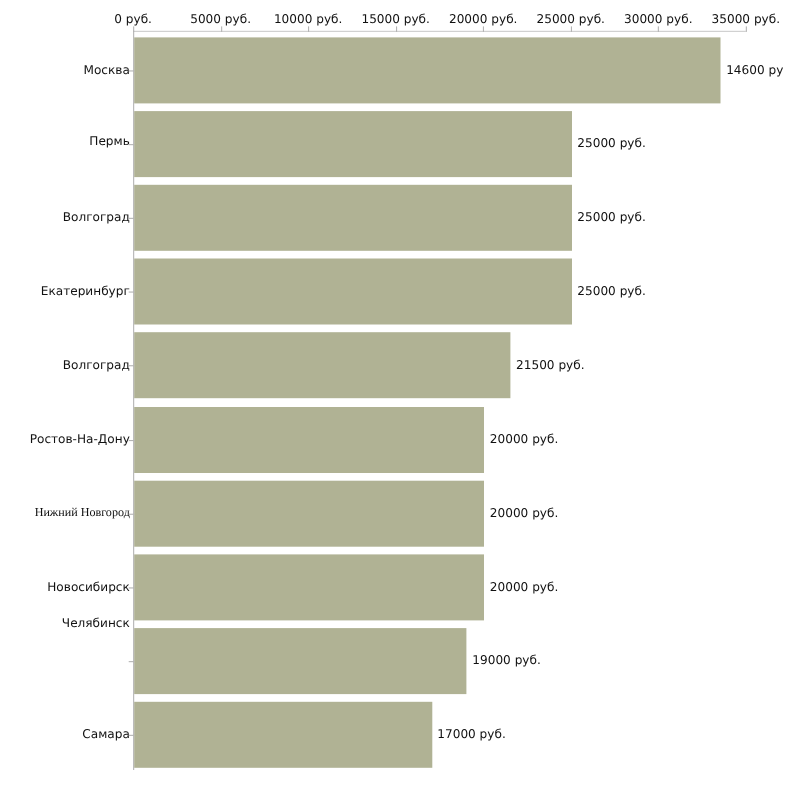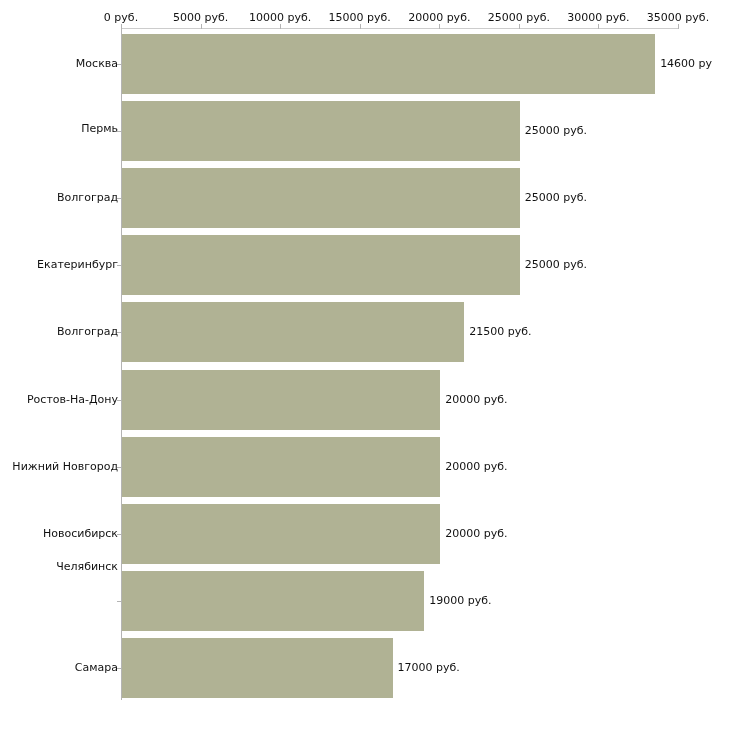--- a/index.html
+++ b/index.html
@@ -143,21 +143,21 @@
         <div class="bar-value" style="left: 469.157px; top: 325.4px;">21500 руб.</div>
       </div>
       <div class="bar-row" style="top: 0px;">
         <div class="bar" style="top: 369.6px; width: 318.286px; background: rgb(176, 178, 148);"></div>
         <div class="cat-label" style="top: 392.6px;">Ростов-На-Дону</div>
         <div class="cat-tick" style="top: 399.6px;"></div>
         <div class="bar-value" style="left: 445.286px; top: 392.6px;">20000 руб.</div>
       </div>
       <div class="bar-row" style="top: 0px;">
         <div class="bar" style="top: 436.8px; width: 318.286px; background: rgb(176, 178, 148);"></div>
-        <div class="cat-label" style="top: 459.8px;">Нижний Новгород</div>
+        <div class="cat-label" style="top: 459.8px; font-family: Liberation Serif, serif;">Нижний Новгород</div>
         <div class="cat-tick" style="top: 466.8px;"></div>
         <div class="bar-value" style="left: 445.286px; top: 459.8px;">20000 руб.</div>
       </div>
       <div class="bar-row" style="top: 0px;">
         <div class="bar" style="top: 504px; width: 318.286px; background: rgb(176, 178, 148);"></div>
         <div class="cat-label" style="top: 527px;">Новосибирск</div>
         <div class="cat-tick" style="top: 534px;"></div>
         <div class="bar-value" style="left: 445.286px; top: 527px;">20000 руб.</div>
       </div>
       <div class="bar-row" style="top: 0px;">

